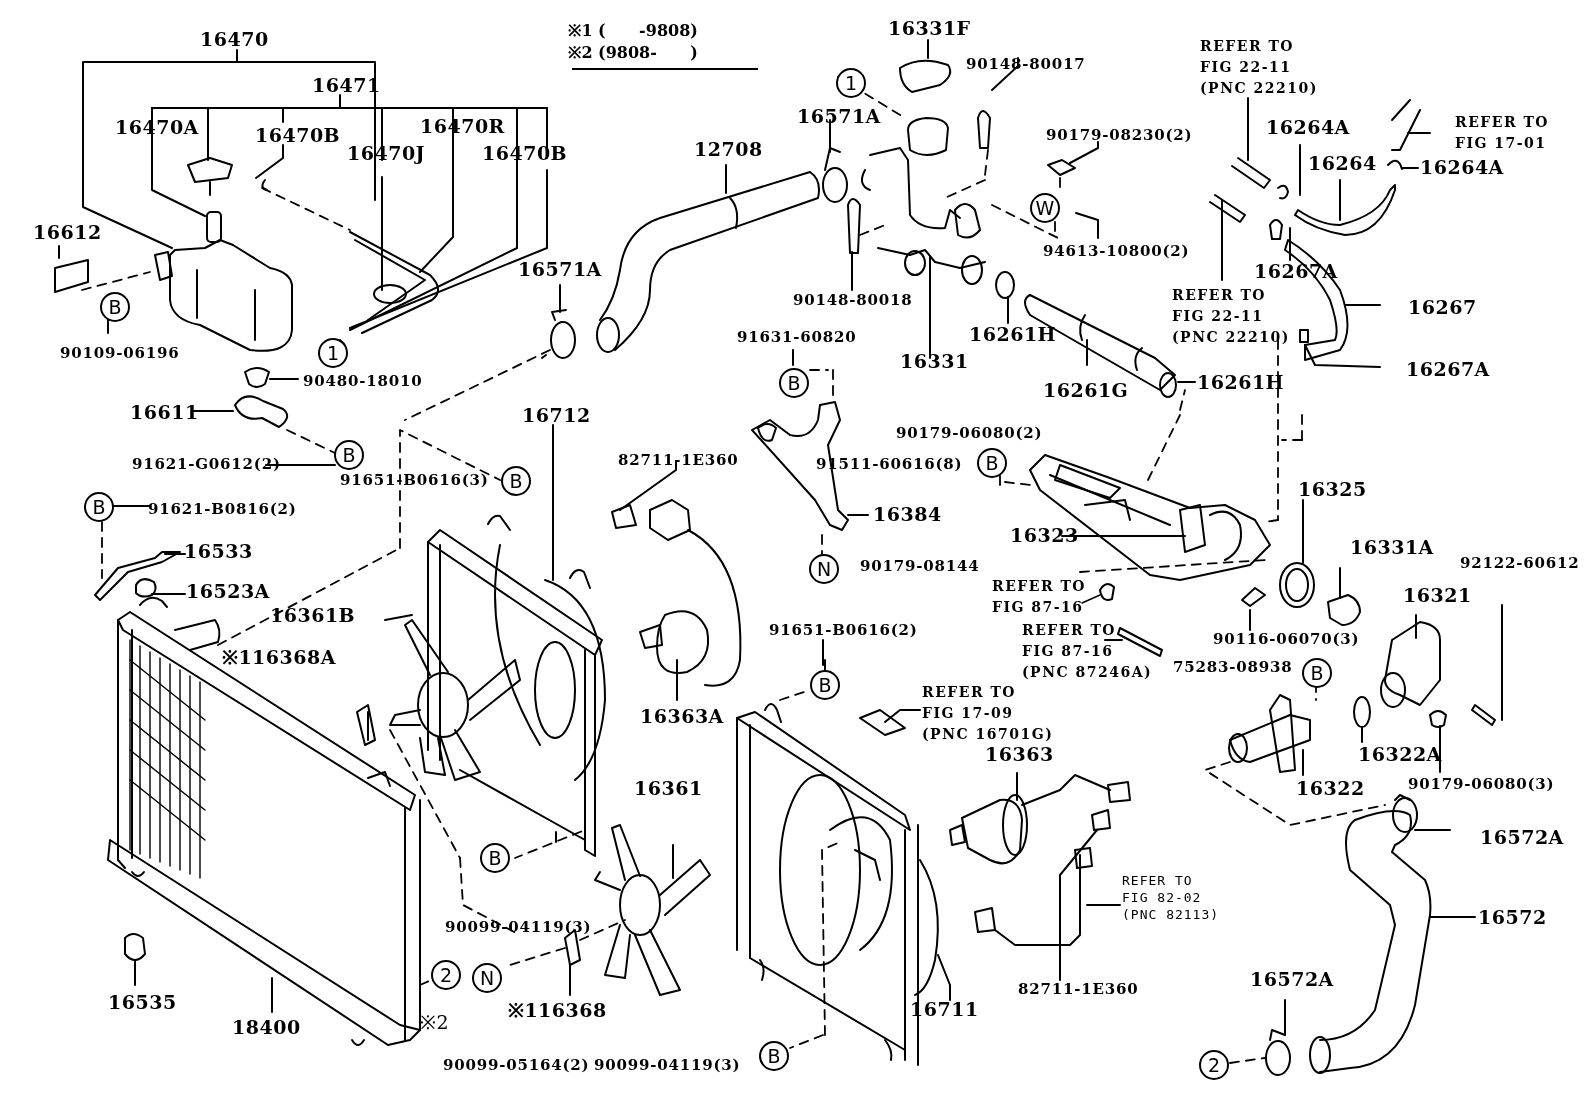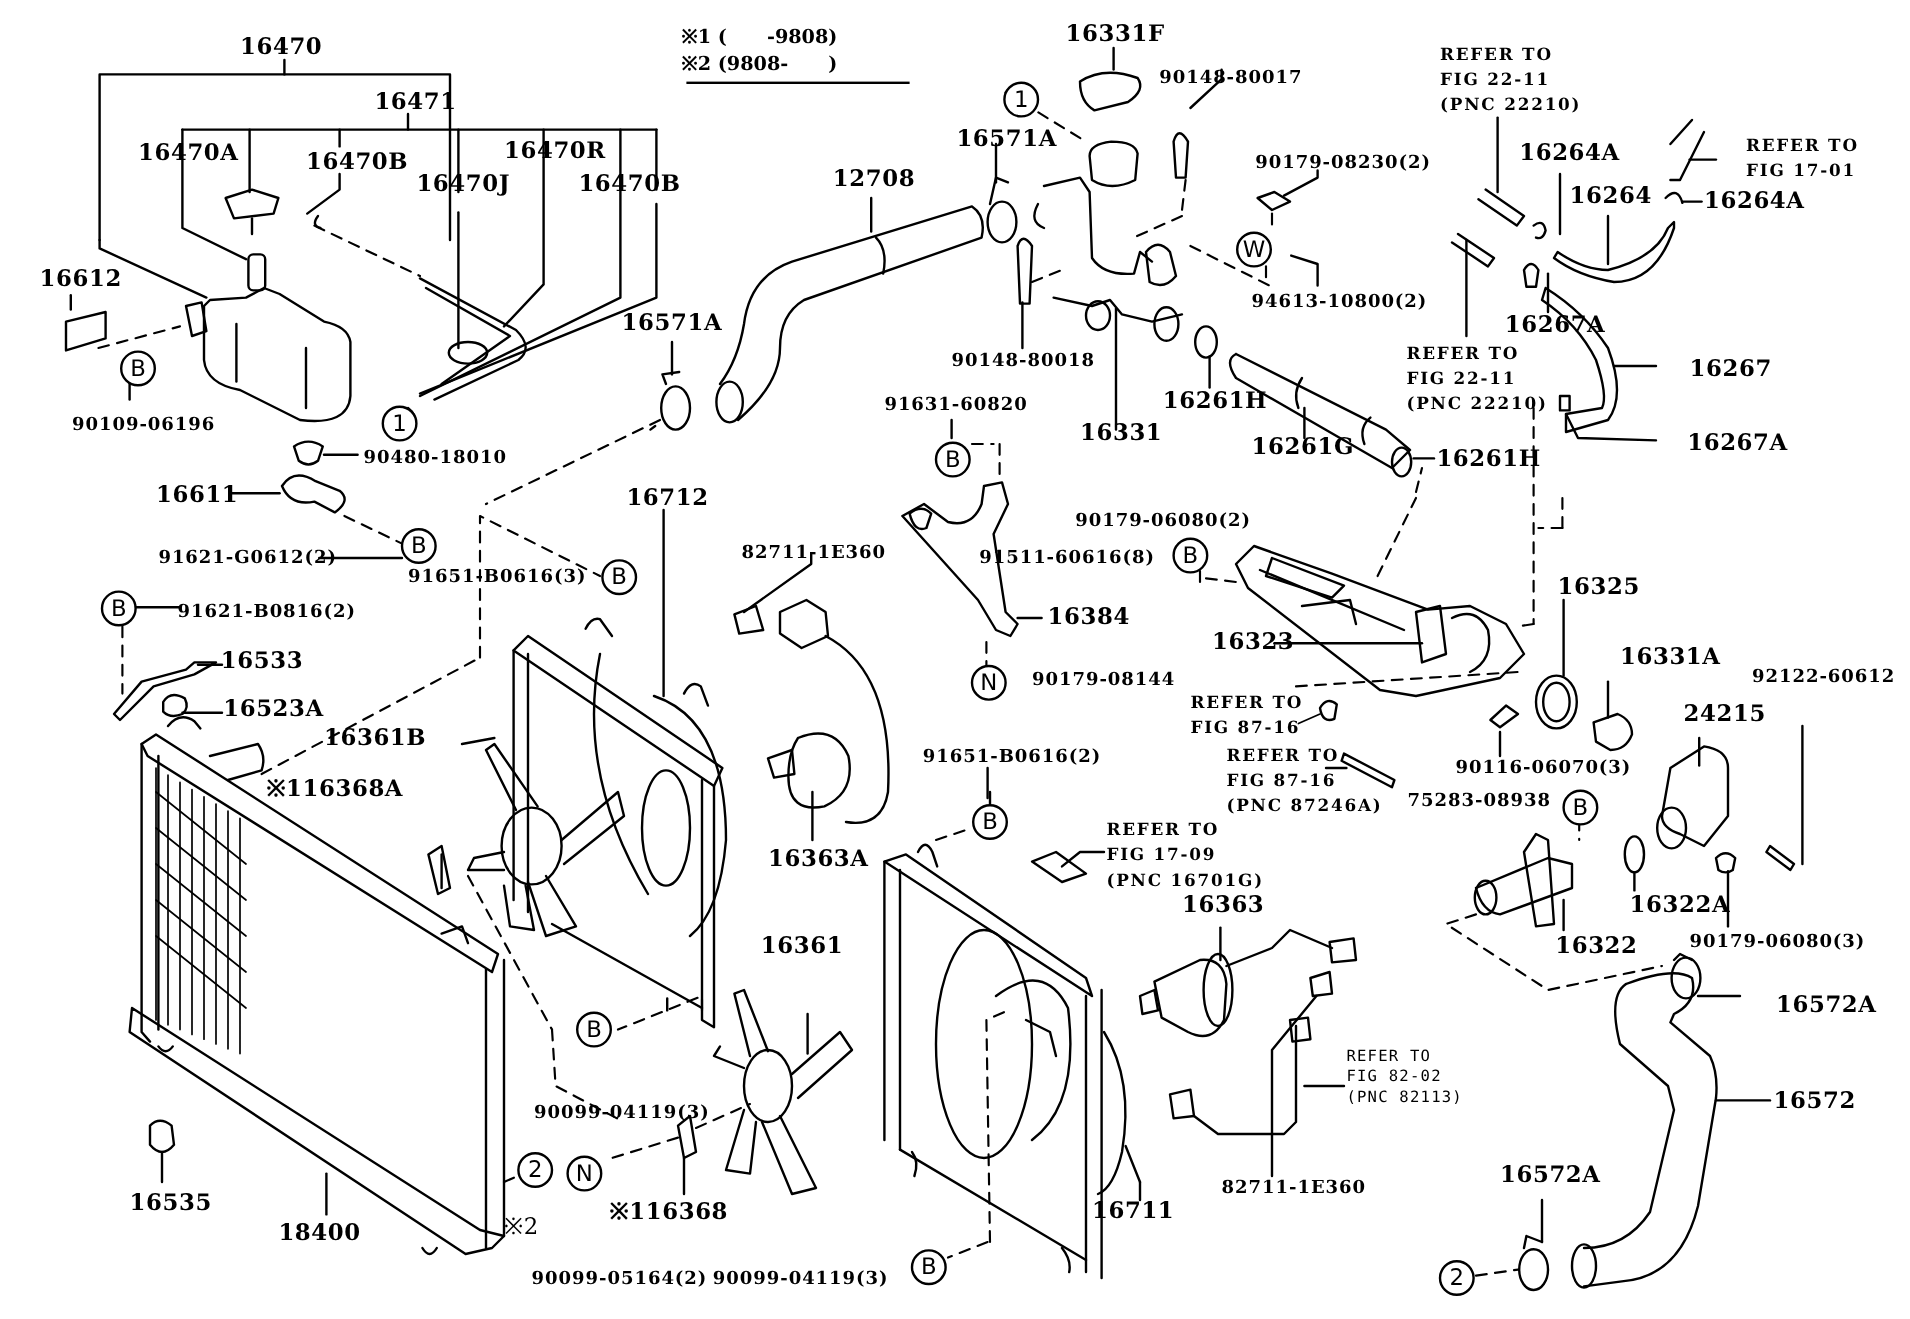--- a/index.html
+++ b/index.html
@@ -395,36 +395,36 @@
   <div class="lbl" style="left:985px;top:745px">16363</div>
   <div class="lbl" style="left:910px;top:1000px">16711</div>
   <div class="lbl sm" style="left:1018px;top:982px">82711-1E360</div>
   <div class="lbl" style="left:888px;top:19px">16331F</div>
   <div class="lbl sm" style="left:966px;top:57px">90148-80017</div>
   <div class="lbl sm" style="left:793px;top:293px">90148-80018</div>
   <div class="lbl" style="left:900px;top:352px">16331</div>
   <div class="lbl sm" style="left:1046px;top:128px">90179-08230(2)</div>
   <div class="lbl sm" style="left:1043px;top:244px">94613-10800(2)</div>
   <div class="lbl" style="left:969px;top:325px">16261H</div>
-  <div class="lbl" style="left:1043px;top:363px">16261G</div>
+  <div class="lbl" style="left:1043px;top:381px">16261G</div>
   <div class="lbl" style="left:1197px;top:373px">16261H</div>
   <div class="lbl sm" style="left:896px;top:426px">90179-06080(2)</div>
   <div class="lbl sm" style="left:816px;top:457px">91511-60616(8)</div>
   <div class="lbl" style="left:1010px;top:526px">16323</div>
   <div class="lbl" style="left:1298px;top:480px">16325</div>
   <div class="lbl sm" style="left:1213px;top:632px">90116-06070(3)</div>
   <div class="lbl sm" style="left:1173px;top:660px">75283-08938</div>
   <div class="lbl" style="left:1266px;top:118px">16264A</div>
   <div class="lbl" style="left:1308px;top:154px">16264</div>
   <div class="lbl" style="left:1420px;top:158px">16264A</div>
   <div class="lbl" style="left:1254px;top:262px">16267A</div>
   <div class="lbl" style="left:1408px;top:298px">16267</div>
   <div class="lbl" style="left:1406px;top:360px">16267A</div>
   <div class="lbl" style="left:1350px;top:538px">16331A</div>
-  <div class="lbl" style="left:1403px;top:586px">24215</div>
+  <div class="lbl" style="left:1403px;top:586px">16321</div>
   <div class="lbl sm" style="left:1460px;top:556px">92122-60612</div>
   <div class="lbl" style="left:1358px;top:745px">16322A</div>
   <div class="lbl" style="left:1296px;top:779px">16322</div>
   <div class="lbl sm" style="left:1408px;top:777px">90179-06080(3)</div>
   <div class="lbl" style="left:1480px;top:828px">16572A</div>
   <div class="lbl" style="left:1478px;top:908px">16572</div>
   <div class="lbl" style="left:1250px;top:970px">16572A</div>
 
   <div class="lbl ref" style="left:1200px;top:36px">REFER TO
 FIG 22-11

